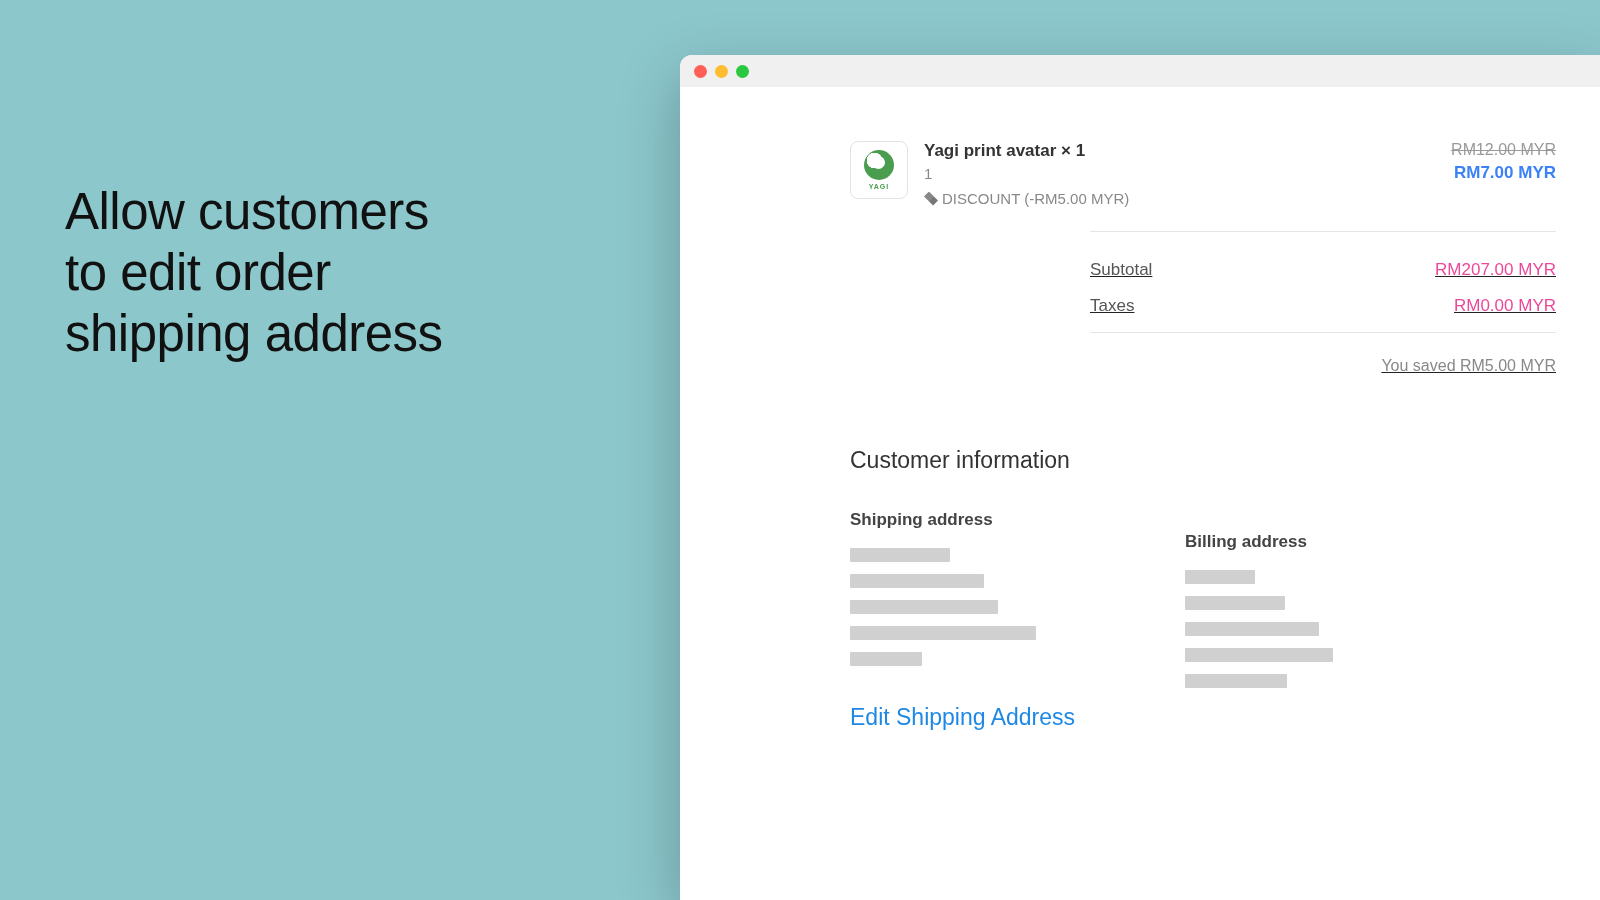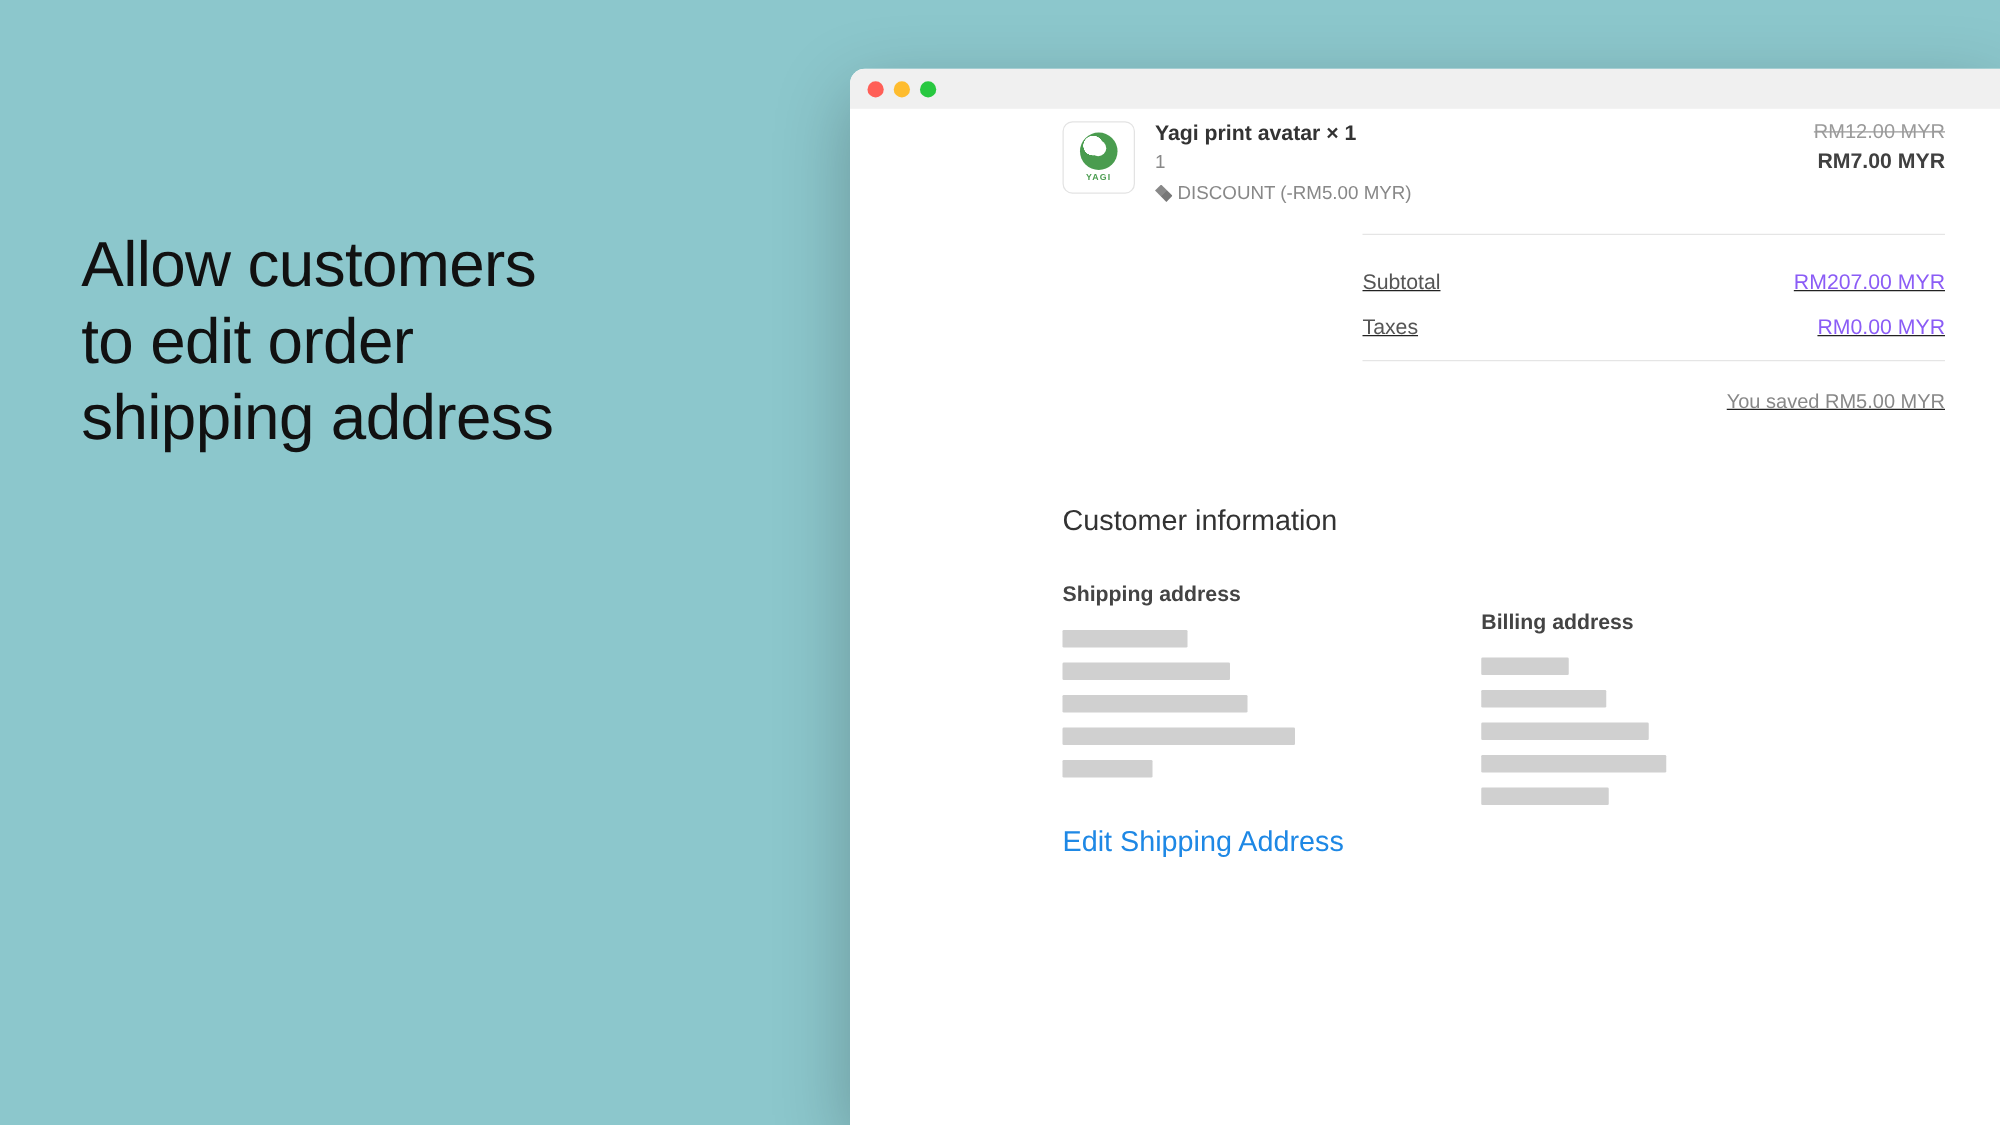--- a/index.html
+++ b/index.html
@@ -49,20 +49,21 @@
     padding-left: 14px;
     gap: 8px;
   }
   .dot { width: 13px; height: 13px; border-radius: 50%; }
   .dot.red { background: #ff5f57; }
   .dot.yellow { background: #febc2e; }
   .dot.green { background: #28c840; }
 
   .content {
     padding: 10px 0 0 0;
+    margin-top: 44px;
   }
 
   
   .line-row {
     display: flex;
     padding: 0 0 24px 0;
     margin-left: 170px;
     margin-right: 44px;
   }
   .thumb {
@@ -87,33 +88,33 @@
   .item-qty { font-size: 15px; color:#888; margin-bottom:8px;}
   .disc-row { display:flex; align-items:center; gap:4px; color:#888; font-size:15px;}
   .tag-icon {
     width:14px;height:14px;
     background: linear-gradient(135deg,#888 0 50%,#777 50% 100%);
     clip-path: polygon(0 35%, 35% 0, 100% 65%, 65% 100%);
     border-radius:2px;
   }
   .prices { text-align:right; }
   .strike { text-decoration: line-through; color:#9a9a9a; font-size:16px; display:block; margin-bottom:4px;}
-  .cur-price { font-weight:600; font-size:17px; color:#404040;}
+  .cur-price { font-weight:600; font-size:17px; color:#3b82f6;}
 
   .hr { height:1px; background:#e5e5e5; margin: 0 44px 0 0; margin-left:410px;}
 
   .totals {
     margin-left: 410px;
     margin-right: 44px;
     padding: 28px 0 0 0;
     text-decoration: underline;
   }
   .trow { display:flex; justify-content:space-between; font-size:17px; color:#555; margin-bottom:16px;}
   .trow .label { color:#555; }
-  .trow .val { color:#8b5cf6; font-weight:500; }
+  .trow .val { color:#ec4899; font-weight:500; }
   .hr2 { height:1px; background:#e5e5e5; margin: 14px 0 24px 0;}
   .total-row { display:flex; justify-content:space-between; align-items:baseline;}
   .total-row .label{ font-size:17px; color:#555;}
   .total-row .val{ font-size:26px; font-weight:700; color:#222;}
   .saved { text-align:right; color:#888; font-size:16px; margin-top:10px;}
 
   
   .custinfo {
     margin-top: 72px;
     margin-left: 170px;

